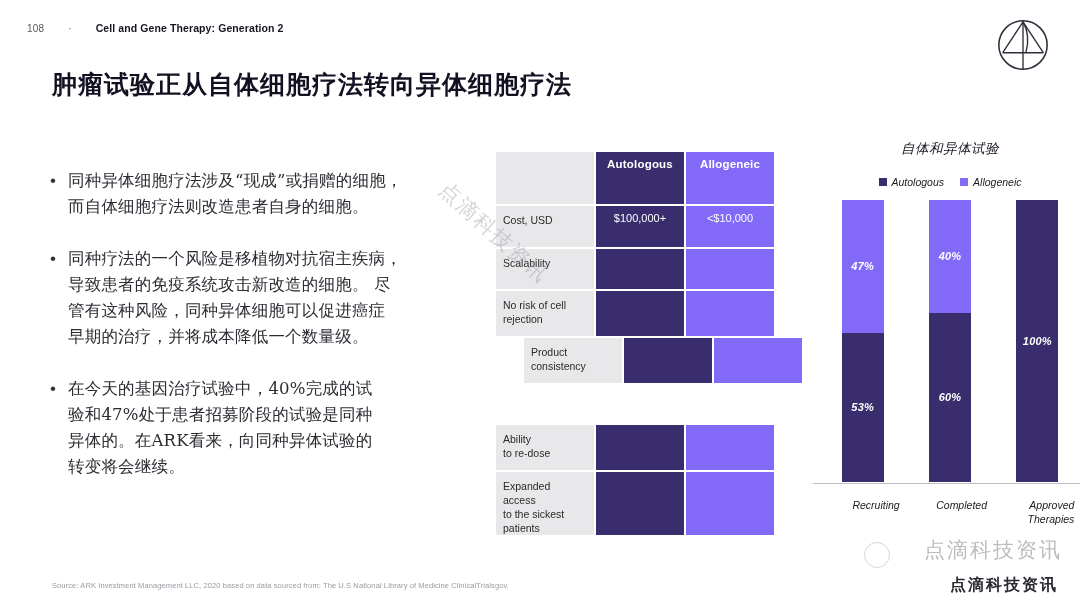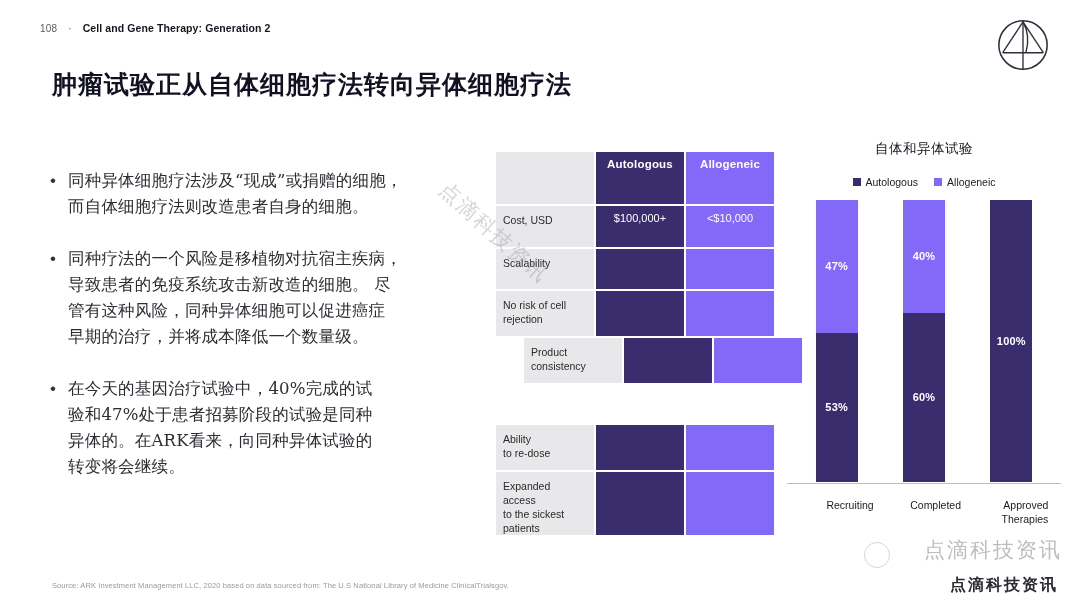--- a/index.html
+++ b/index.html
@@ -3,21 +3,21 @@
 <meta charset="utf-8">
 <style>
   * { margin:0; padding:0; box-sizing:border-box; }
   html,body{ background:#ffffff; }
   body{
     width:1080px; height:608px; position:relative; overflow:hidden;
     font-family:"Liberation Sans", sans-serif; color:#1b1b1b;
   }
 
   
-  #header-bar{ position:absolute; left:40px; top:22px; display:flex; align-items:center; gap:11px; }
+  #header-bar{ position:absolute; left:27px; top:22px; display:flex; align-items:center; gap:24px; }
   #page-number{ font-size:10px; color:#5a5a5a; letter-spacing:.2px; }
   #header-dot{ font-size:10px; color:#5a5a5a; }
   #deck-title{ font-size:10.5px; font-weight:bold; color:#15151f; letter-spacing:.1px; }
 
   #ark-logo{ position:absolute; right:28px; top:16px; width:58px; height:58px; }
 
   
   #slide-title{
     position:absolute; left:52px; top:68px;
     font-family:"DejaVu Serif", serif;
@@ -45,21 +45,21 @@
   }
   .tcell-auto{ flex:1 1 0; background:#3a2d6e; display:flex; align-items:flex-start; justify-content:center;
                padding-top:6px; border-left:2px solid #fff; border-right:2px solid #fff; }
   .tcell-allo{ flex:1 1 0; background:#8269f8; display:flex; align-items:flex-start; justify-content:center;
                padding-top:6px; }
   .tcell-auto span, .tcell-allo span{ font-size:11px; color:#ffffff; }
   .thead .tcell-label{ background:#e8e8ea; }
   .thead .tcell-auto span, .thead .tcell-allo span{ font-weight:bold; font-size:11.5px; letter-spacing:.2px; }
 
   
-  #chart-panel{ position:absolute; left:793px; top:140px; width:262px; height:400px; }
+  #chart-panel{ position:absolute; left:819px; top:140px; width:262px; height:400px;font-style:italic; }
   #chart-title{
     font-family:"DejaVu Serif", serif; font-size:13.5px; color:#15151f;
     text-align:center; letter-spacing:.5px;
   }
   #chart-legend{ display:flex; justify-content:center; gap:16px; margin-top:18px; }
   .legend-entry{ display:flex; align-items:center; gap:5px; }
   .legend-swatch{ width:8px; height:8px; display:inline-block; }
   .legend-label{ font-size:10.5px; color:#1b1b1b; }
 
   #plot-area{ position:relative; height:290px; margin-top:14px; }

